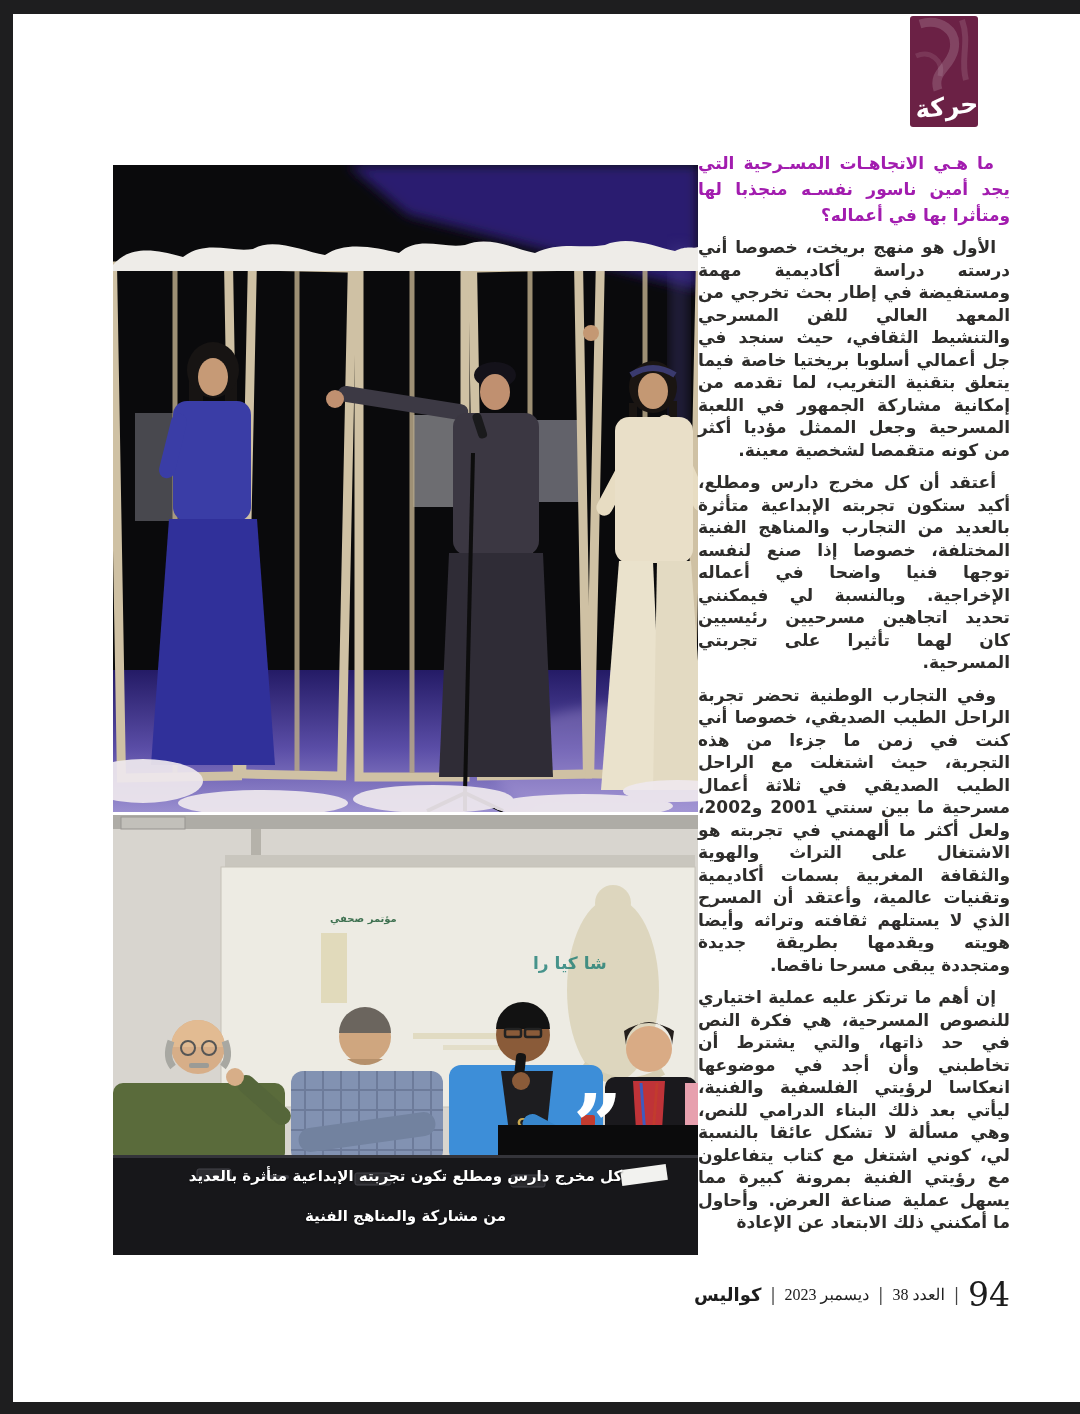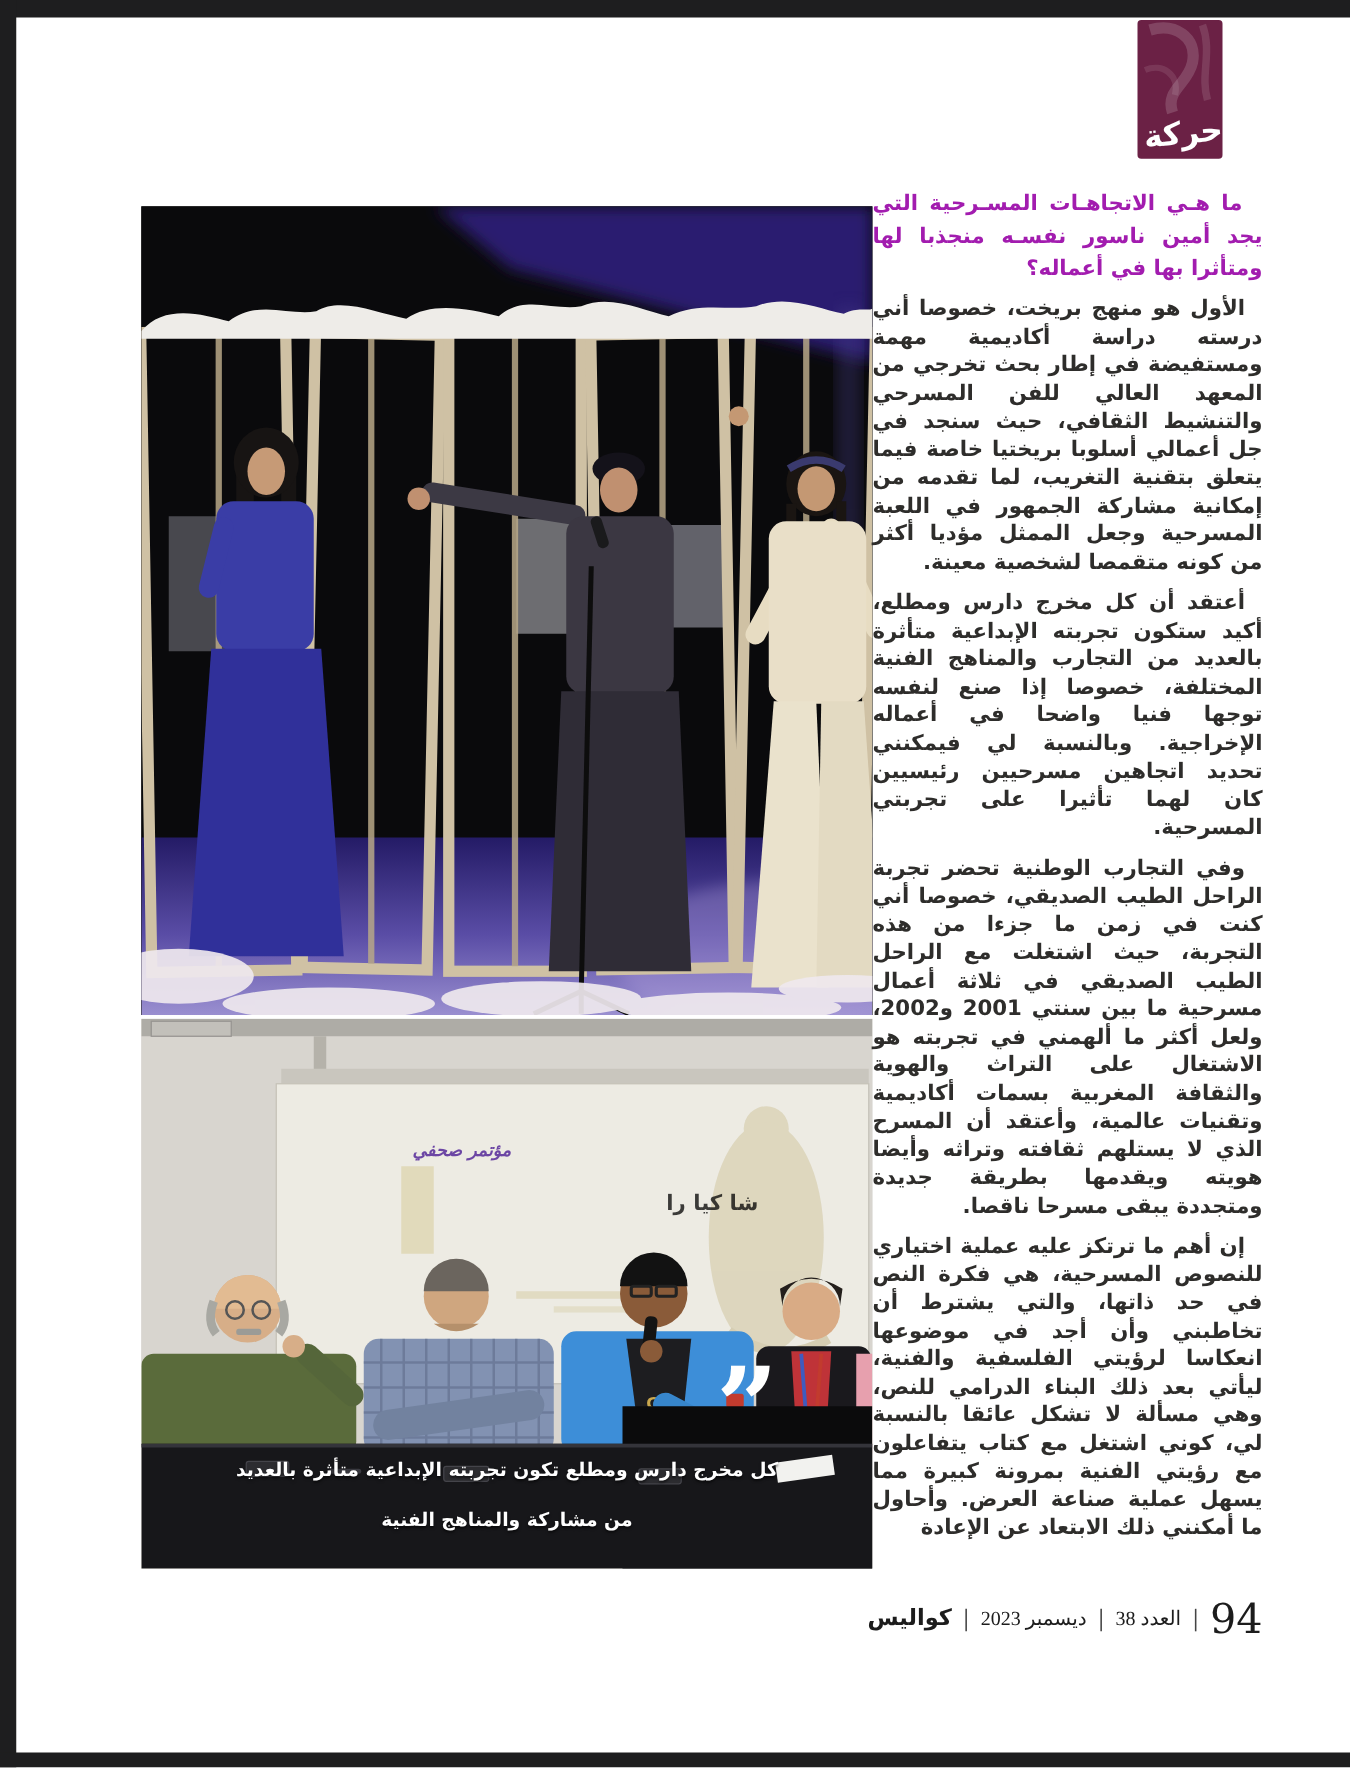--- a/index.html
+++ b/index.html
@@ -15,22 +15,22 @@
   .badge{position:absolute;left:910px;top:16px;width:68px;height:111px;background:#6b2145;
          border-radius:3px;overflow:hidden;}
   .badge svg{position:absolute;left:0;top:0;}
   .badge-label{position:absolute;left:5px;bottom:6px;color:#fff;font-size:25px;font-weight:bold;
                transform:rotate(-6deg);letter-spacing:1px;}
   
   .photo{position:absolute;overflow:hidden;background:#000;}
   .photo1{left:113px;top:165px;width:585px;height:647px;}
   .photo2{left:113px;top:815px;width:585px;height:440px;background:#d8d5cf;}
   .screen-text{position:absolute;direction:rtl;font-weight:bold;pointer-events:none;}
-  .screen-text.left{left:217px;top:98px;font-size:14px;color:#4c1d95;opacity:.8;filter:blur(.4px);font-style:italic;}
-  .screen-text.center{left:420px;top:138px;font-size:17px;color:#000000;opacity:.75;filter:blur(.5px);}
+  .screen-text.left{left:217px;top:98px;font-size:10px;color:#14532d;opacity:.8;filter:blur(.4px);}
+  .screen-text.center{left:420px;top:138px;font-size:17px;color:#0f766e;opacity:.75;filter:blur(.5px);}
   
   .quote-mark{position:absolute;left:460px;top:268px;font-size:86px;line-height:1;color:#ffffff;
               font-weight:bold;font-family:"DejaVu Serif", serif;}
   .quote-line{position:absolute;left:0;width:100%;text-align:center;color:#ffffff;direction:rtl;
               font-weight:bold;font-size:15px;text-shadow:0 1px 2px rgba(0,0,0,.6);}
   .quote-line.l1{top:352px;}
   .quote-line.l2{top:392px;}
   
   .article{position:absolute;left:698px;top:150px;width:312px;direction:rtl;color:#2e2d2b;}
   .qtitle{color:#a21caf;font-weight:bold;font-size:17px;line-height:26px;text-indent:16px;

